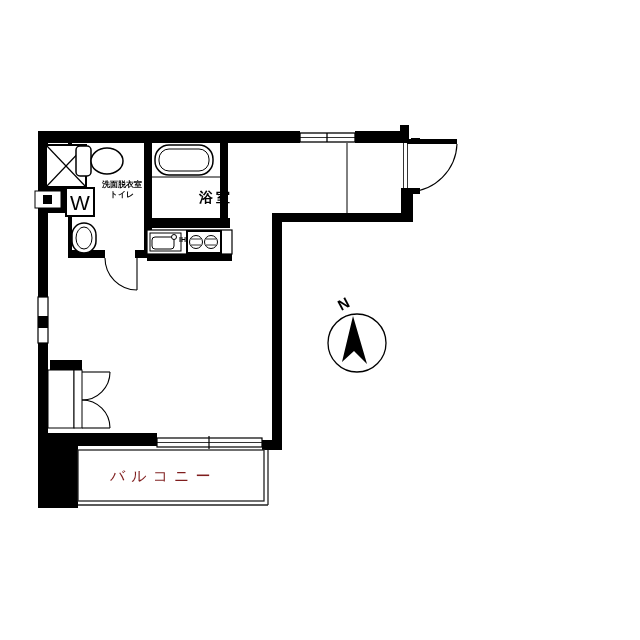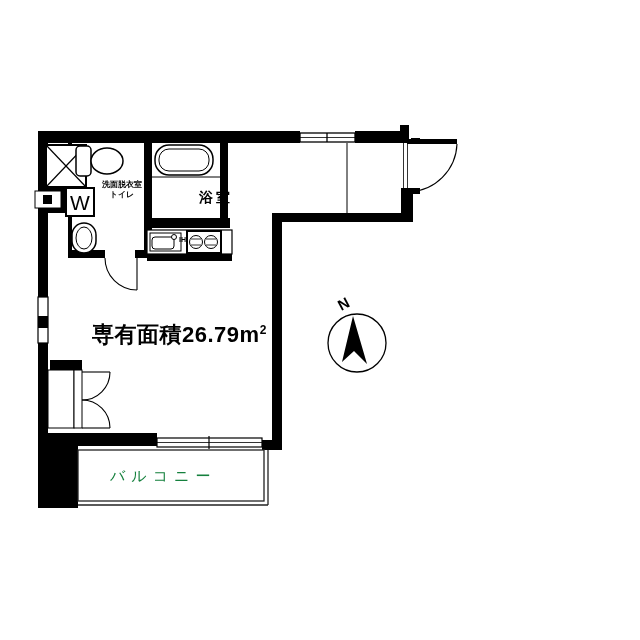--- a/index.html
+++ b/index.html
@@ -8,21 +8,21 @@
     font-family:"Liberation Sans","DejaVu Sans",sans-serif;color:#000;
   }
   #plan-svg{position:absolute;left:0;top:0;}
   .lbl{position:absolute;white-space:nowrap;}
   #room-number{left:149px;top:271px;font-size:25px;font-weight:bold;letter-spacing:3px;}
   #area-text{left:92px;top:320px;font-size:22px;font-weight:bold;letter-spacing:0.5px;}
   #area-text sup{font-size:12px;font-weight:bold;}
   #bath-label{left:162px;top:189px;font-size:14px;font-weight:bold;letter-spacing:3px;margin-left:37px;}
   #washroom-label{left:94px;top:180px;width:56px;font-size:8px;font-weight:bold;
     line-height:10px;text-align:center;white-space:normal;}
-  #balcony-label{left:110px;top:467px;font-size:15px;color:#15803d;letter-spacing:6px;}
+  #balcony-label{left:110px;top:467px;font-size:15px;color:#7f1d1d;letter-spacing:6px;}
   #washer-letter{left:66px;top:191px;width:28px;text-align:center;font-size:21px;line-height:24px;}
   #ih-label{left:179px;top:236px;font-size:7px;font-weight:bold;letter-spacing:0px;}
   #compass-n{left:338px;top:295px;font-size:15px;font-weight:bold;transform:rotate(-28deg);}
 </style>
 </head>
 <body>
 
 <div id="canvas">
 
   <svg id="plan-svg" width="640" height="640" viewBox="0 0 640 640">
@@ -145,23 +145,20 @@
       <line x1="78" y1="505" x2="268" y2="505"></line>
     </g>
 
     <g>
       <circle cx="357" cy="343" r="29" fill="none" stroke="#000000" stroke-width="1.3"></circle>
       <polygon points="353,316 367,364 354,351 342,362" fill="#000000"></polygon>
     </g>
   </svg>
 
 
-  <div class="lbl" id="area-text">
-    <span>専有面積26.79</span><span>m</span><sup>2</sup>
-  </div>
 
   <div class="lbl" id="bath-label">浴室</div>
 
   <div class="lbl" id="washroom-label">
     <span>洗面脱衣室</span><br>
     <span>トイレ</span>
   </div>
 
   <div class="lbl" id="balcony-label">バルコニー</div>
 

